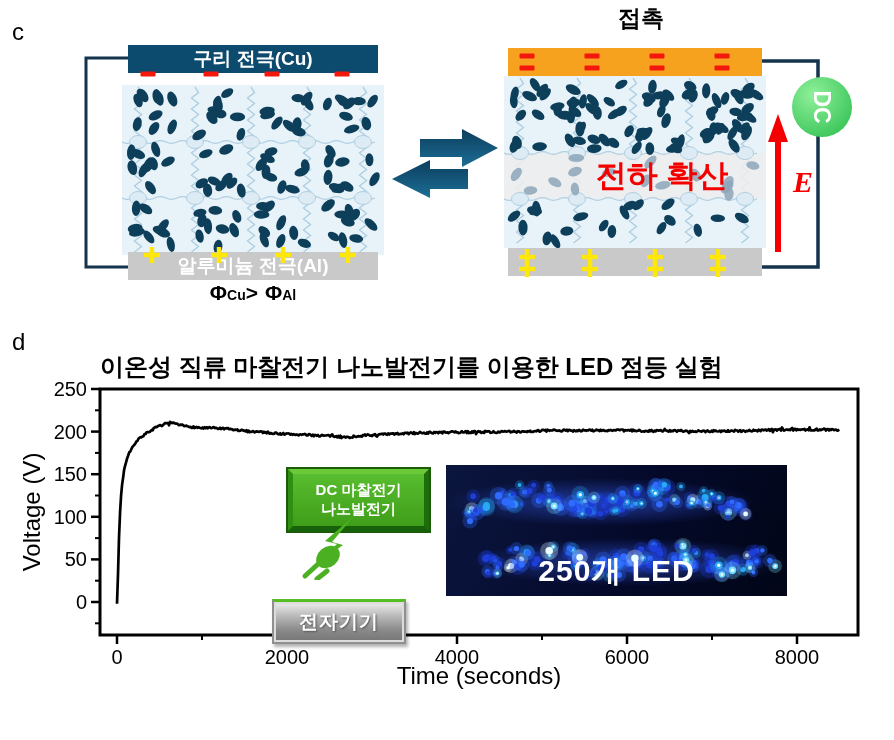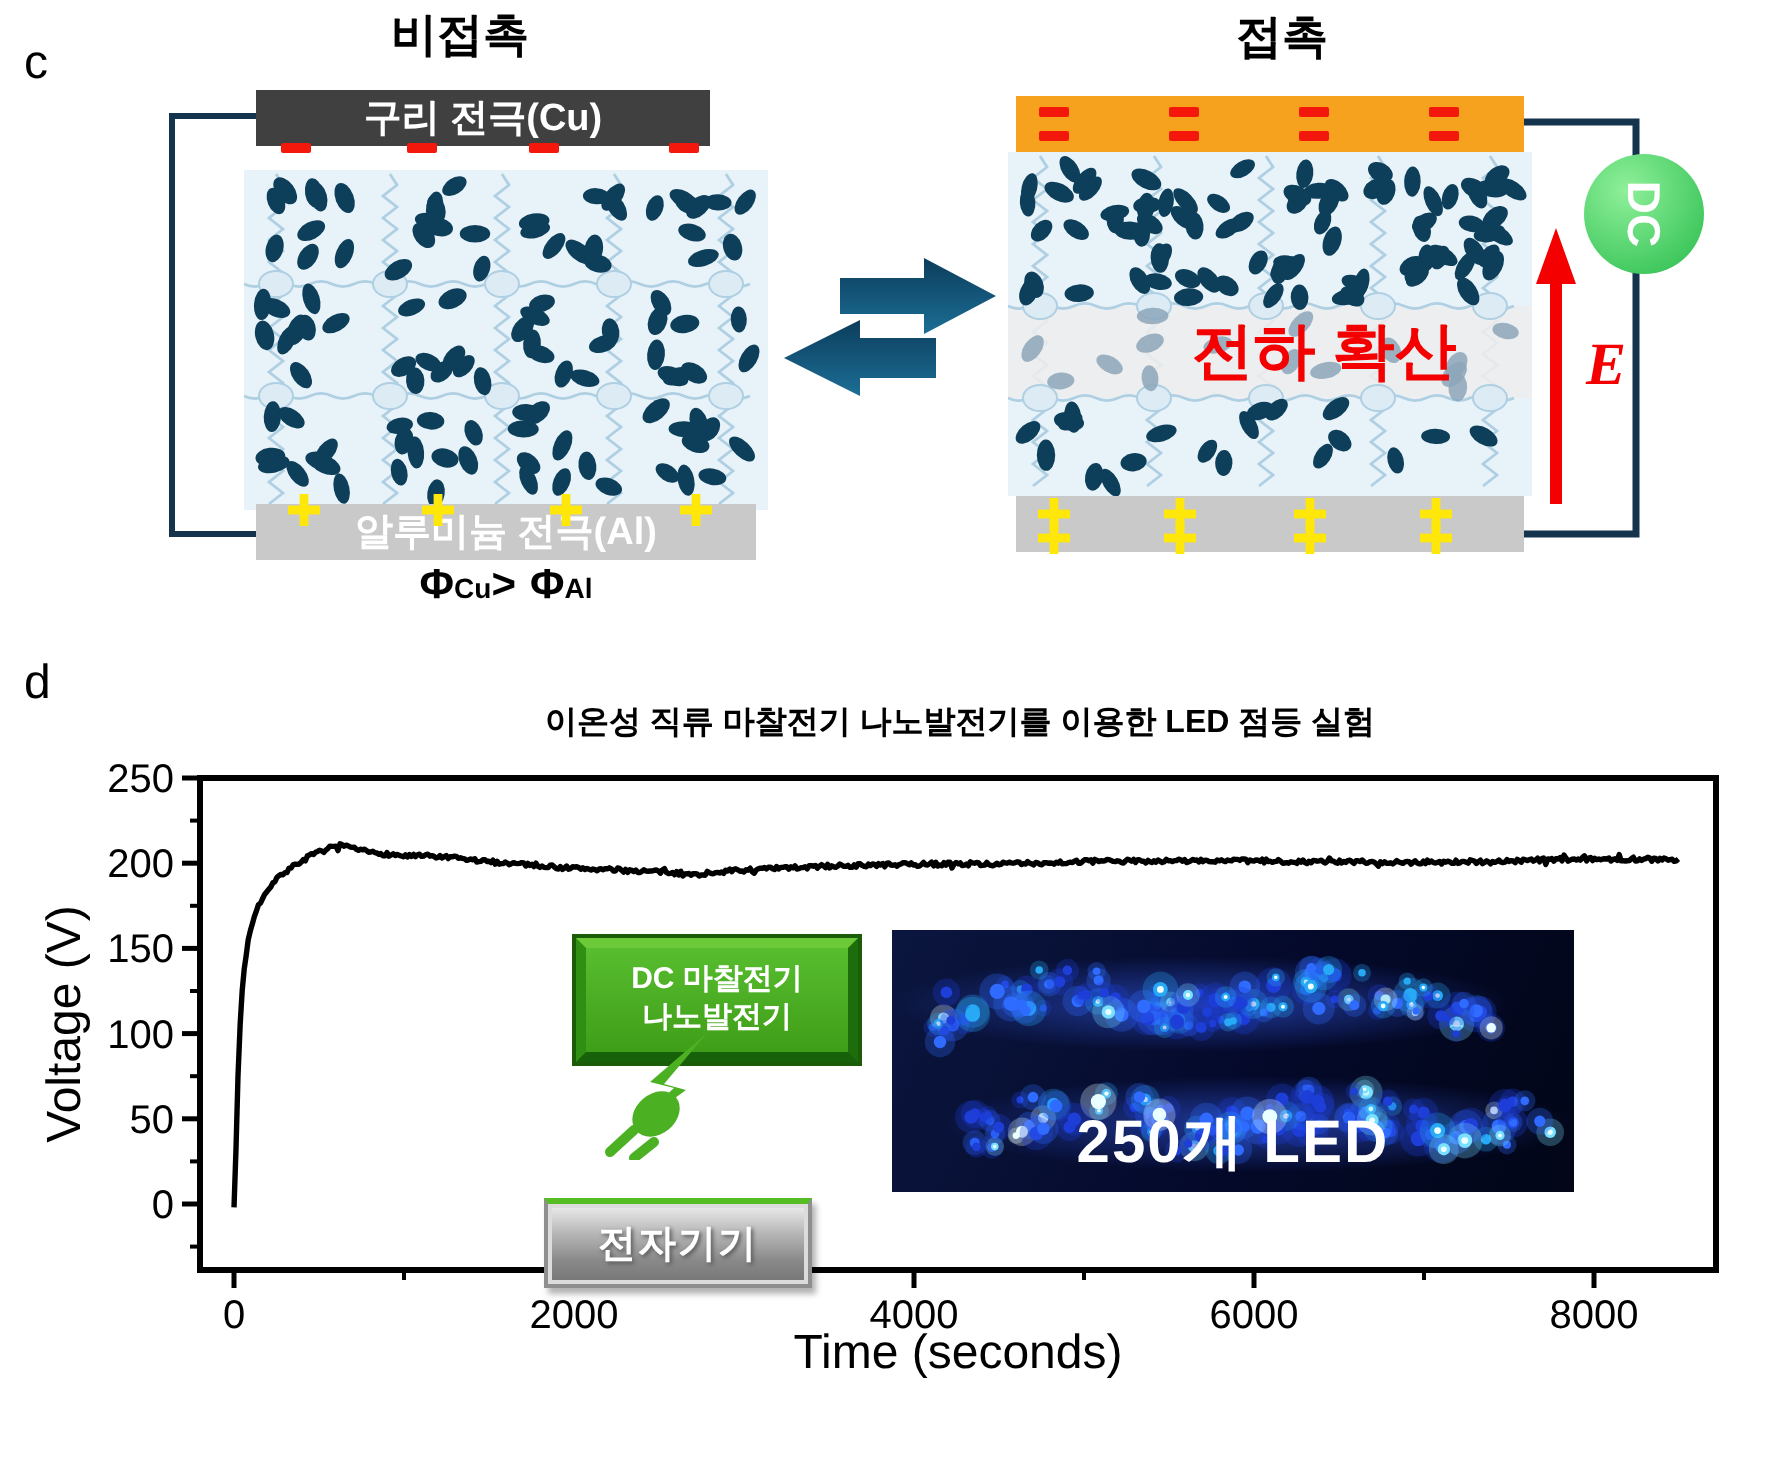--- a/index.html
+++ b/index.html
@@ -12,21 +12,21 @@
   .dev-title{font-size:23px;font-weight:700;text-align:center;z-index:7;}
   .electrode{display:flex;align-items:center;justify-content:center;color:#fff;
              font-weight:700;font-size:19px;z-index:2;}
   .field-svg{z-index:1;}
   .overlay-red{color:#f40000;font-size:31px;font-weight:800;text-align:center;z-index:6;white-space:nowrap;}
   .formula{font-size:21px;font-weight:700;text-align:center;z-index:6;}
   .formula .sub{font-size:14px;font-weight:700;}
   .formula .gap{margin-left:7px;}
   .caption{font-size:22px;font-weight:700;text-align:center;z-index:6;}
   
-  .chart-title{font-size:16px;font-weight:700;text-align:center;z-index:3;}
+  .chart-title{font-size:24px;font-weight:700;z-index:3;}
   .gen-box{left:288px;top:469px;width:131px;height:52px;z-index:4;
            background:linear-gradient(180deg,#58bd2f,#3f9e18);
            border:5px solid;border-color:#6cc937 #1d6e0b #17610a #2f8f12;
            box-shadow:0 0 0 2px #1a5c08;
            display:flex;flex-direction:column;align-items:center;justify-content:center;
            color:#fff;font-weight:700;font-size:15px;line-height:1.25;text-align:center;}
   .device-btn{left:272px;top:579px;width:130px;height:40px;z-index:4;
            background:linear-gradient(180deg,#efefef,#b9b9b9 35%,#8a8a8a 70%,#757575);
            border:2px solid #8f8f8f;border-top:3px solid #56bd24;
            box-shadow:inset 0 0 0 2px #dcdcdc,2px 3px 3px rgba(0,0,0,.3);
@@ -37,21 +37,20 @@
   .led-caption{position:absolute;left:0;right:0;bottom:4px;text-align:center;color:#fff;
            font-weight:800;font-size:30px;letter-spacing:1px;}
   #plug-svg{left:298px;top:516px;z-index:4;}
 </style>
 </head>
 <body>
 
 <div class="stage">
 
   <div class="abs panel-letter" style="left:12px;top:18px;">c</div>
-  <div class="abs dev-title" style="left:130px;top:2px;width:200px;">비접촉</div>
   <div class="abs dev-title" style="left:541px;top:3px;width:200px;">접촉</div>
 
   <svg id="left-field" class="abs field-svg" style="left:122px;top:85px;" width="262" height="170" viewBox="0 0 262 170">
       <rect x="0" y="0" width="262" height="170" fill="#E8F2F9"></rect>
       <path d="M16,2 L19.5,7.5 L12.5,13 L19.5,18.5 L12.5,24 L19.5,29.5 L12.5,35 L19.5,40.5 L12.5,46 L19.5,51.5 L12.5,57 L19.5,62.5 L12.5,68 L19.5,73.5 L12.5,79 L19.5,84.5 L12.5,90 L19.5,95.5 L12.5,101 L19.5,106.5 L12.5,112 L19.5,117.5 L12.5,123 L19.5,128.5 L12.5,134 L19.5,139.5 L12.5,145 L19.5,150.5 L12.5,156 L19.5,161.5 L12.5,167" fill="none" stroke="#AFCFE2" stroke-width="1.4"></path>
       <path d="M73,2 L76.5,7.5 L69.5,13 L76.5,18.5 L69.5,24 L76.5,29.5 L69.5,35 L76.5,40.5 L69.5,46 L76.5,51.5 L69.5,57 L76.5,62.5 L69.5,68 L76.5,73.5 L69.5,79 L76.5,84.5 L69.5,90 L76.5,95.5 L69.5,101 L76.5,106.5 L69.5,112 L76.5,117.5 L69.5,123 L76.5,128.5 L69.5,134 L76.5,139.5 L69.5,145 L76.5,150.5 L69.5,156 L76.5,161.5 L69.5,167" fill="none" stroke="#AFCFE2" stroke-width="1.4"></path>
       <path d="M129,2 L132.5,7.5 L125.5,13 L132.5,18.5 L125.5,24 L132.5,29.5 L125.5,35 L132.5,40.5 L125.5,46 L132.5,51.5 L125.5,57 L132.5,62.5 L125.5,68 L132.5,73.5 L125.5,79 L132.5,84.5 L125.5,90 L132.5,95.5 L125.5,101 L132.5,106.5 L125.5,112 L132.5,117.5 L125.5,123 L132.5,128.5 L125.5,134 L132.5,139.5 L125.5,145 L132.5,150.5 L125.5,156 L132.5,161.5 L125.5,167" fill="none" stroke="#AFCFE2" stroke-width="1.4"></path>
       <path d="M185,2 L188.5,7.5 L181.5,13 L188.5,18.5 L181.5,24 L188.5,29.5 L181.5,35 L188.5,40.5 L181.5,46 L188.5,51.5 L181.5,57 L188.5,62.5 L181.5,68 L188.5,73.5 L181.5,79 L188.5,84.5 L181.5,90 L188.5,95.5 L181.5,101 L188.5,106.5 L181.5,112 L188.5,117.5 L181.5,123 L188.5,128.5 L181.5,134 L188.5,139.5 L181.5,145 L188.5,150.5 L181.5,156 L188.5,161.5 L181.5,167" fill="none" stroke="#AFCFE2" stroke-width="1.4"></path>
       <path d="M241,2 L244.5,7.5 L237.5,13 L244.5,18.5 L237.5,24 L244.5,29.5 L237.5,35 L244.5,40.5 L237.5,46 L244.5,51.5 L237.5,57 L244.5,62.5 L237.5,68 L244.5,73.5 L237.5,79 L244.5,84.5 L237.5,90 L244.5,95.5 L237.5,101 L244.5,106.5 L237.5,112 L244.5,117.5 L237.5,123 L244.5,128.5 L237.5,134 L244.5,139.5 L237.5,145 L244.5,150.5 L237.5,156 L244.5,161.5 L237.5,167" fill="none" stroke="#AFCFE2" stroke-width="1.4"></path>
       <path d="M0,57 Q5.5,59.6 11,57 Q16.5,54.4 22,57 Q27.5,59.6 33,57 Q38.5,54.4 44,57 Q49.5,59.6 55,57 Q60.5,54.4 66,57 Q71.5,59.6 77,57 Q82.5,54.4 88,57 Q93.5,59.6 99,57 Q104.5,54.4 110,57 Q115.5,59.6 121,57 Q126.5,54.4 132,57 Q137.5,59.6 143,57 Q148.5,54.4 154,57 Q159.5,59.6 165,57 Q170.5,54.4 176,57 Q181.5,59.6 187,57 Q192.5,54.4 198,57 Q203.5,59.6 209,57 Q214.5,54.4 220,57 Q225.5,59.6 231,57 Q236.5,54.4 242,57 Q247.5,59.6 253,57" fill="none" stroke="#AFCFE2" stroke-width="1.3"></path>
@@ -307,21 +306,21 @@
       <ellipse cx="165.9" cy="144.3" rx="6.52579022757709" ry="4.5477806715294715" fill="#0E3F5A" opacity="1" transform="rotate(39 165.9 144.3)"></ellipse>
       <ellipse cx="31.2" cy="134.7" rx="6.491656091064215" ry="3.8372978288680315" fill="#0E3F5A" opacity="1" transform="rotate(153 31.2 134.7)"></ellipse>
       <ellipse cx="76.7" cy="140.7" rx="7.826106567680836" ry="4.033419959805905" fill="#0E3F5A" opacity="1" transform="rotate(164 76.7 140.7)"></ellipse>
       <ellipse cx="193.8" cy="154.2" rx="6.65382862277329" ry="4.00226189289242" fill="#0E3F5A" opacity="1" transform="rotate(76 193.8 154.2)"></ellipse>
       <ellipse cx="237.8" cy="142.0" rx="7.668366465717554" ry="4.232069572806358" fill="#0E3F5A" opacity="1" transform="rotate(30 237.8 142.0)"></ellipse>
       <ellipse cx="134.3" cy="128.8" rx="6.682197662070394" ry="4.009762988053262" fill="#0E3F5A" opacity="1" transform="rotate(137 134.3 128.8)"></ellipse>
       <ellipse cx="43.1" cy="162.4" rx="6.97078836299479" ry="4.532523157447576" fill="#0E3F5A" opacity="1" transform="rotate(100 43.1 162.4)"></ellipse>
       <ellipse cx="51.3" cy="165.3" rx="7.67964835613966" ry="3.8016990868374703" fill="#0E3F5A" opacity="1" transform="rotate(60 51.3 165.3)"></ellipse>
     </svg>
 
-  <div class="abs electrode" style="left:128px;top:45px;width:227px;height:28px;background:#404040;">구리 전극(Cu)</div>
+  <div class="abs electrode" style="left:128px;top:45px;width:250px;height:28px;background:#0c4a6e;">구리 전극(Cu)</div>
   <div class="abs electrode" style="left:128px;top:252px;width:250px;height:28px;background:#C9C9C9;">알루미늄 전극(Al)</div>
   <div class="abs electrode" style="left:508px;top:48px;width:254px;height:28px;background:#F6A21E;"></div>
   <div class="abs electrode" style="left:508px;top:248px;width:254px;height:28px;background:#C9C9C9;"></div>
 
   <svg id="c-overlay" class="layer" width="894" height="740" viewBox="0 0 894 740" style="z-index:5;">
     <defs>
       <linearGradient id="arrGrad" x1="0" y1="0" x2="0" y2="1">
         <stop offset="0" stop-color="#0C3D5C"></stop>
           <stop offset="1" stop-color="#1C6E96"></stop>
       </linearGradient>

